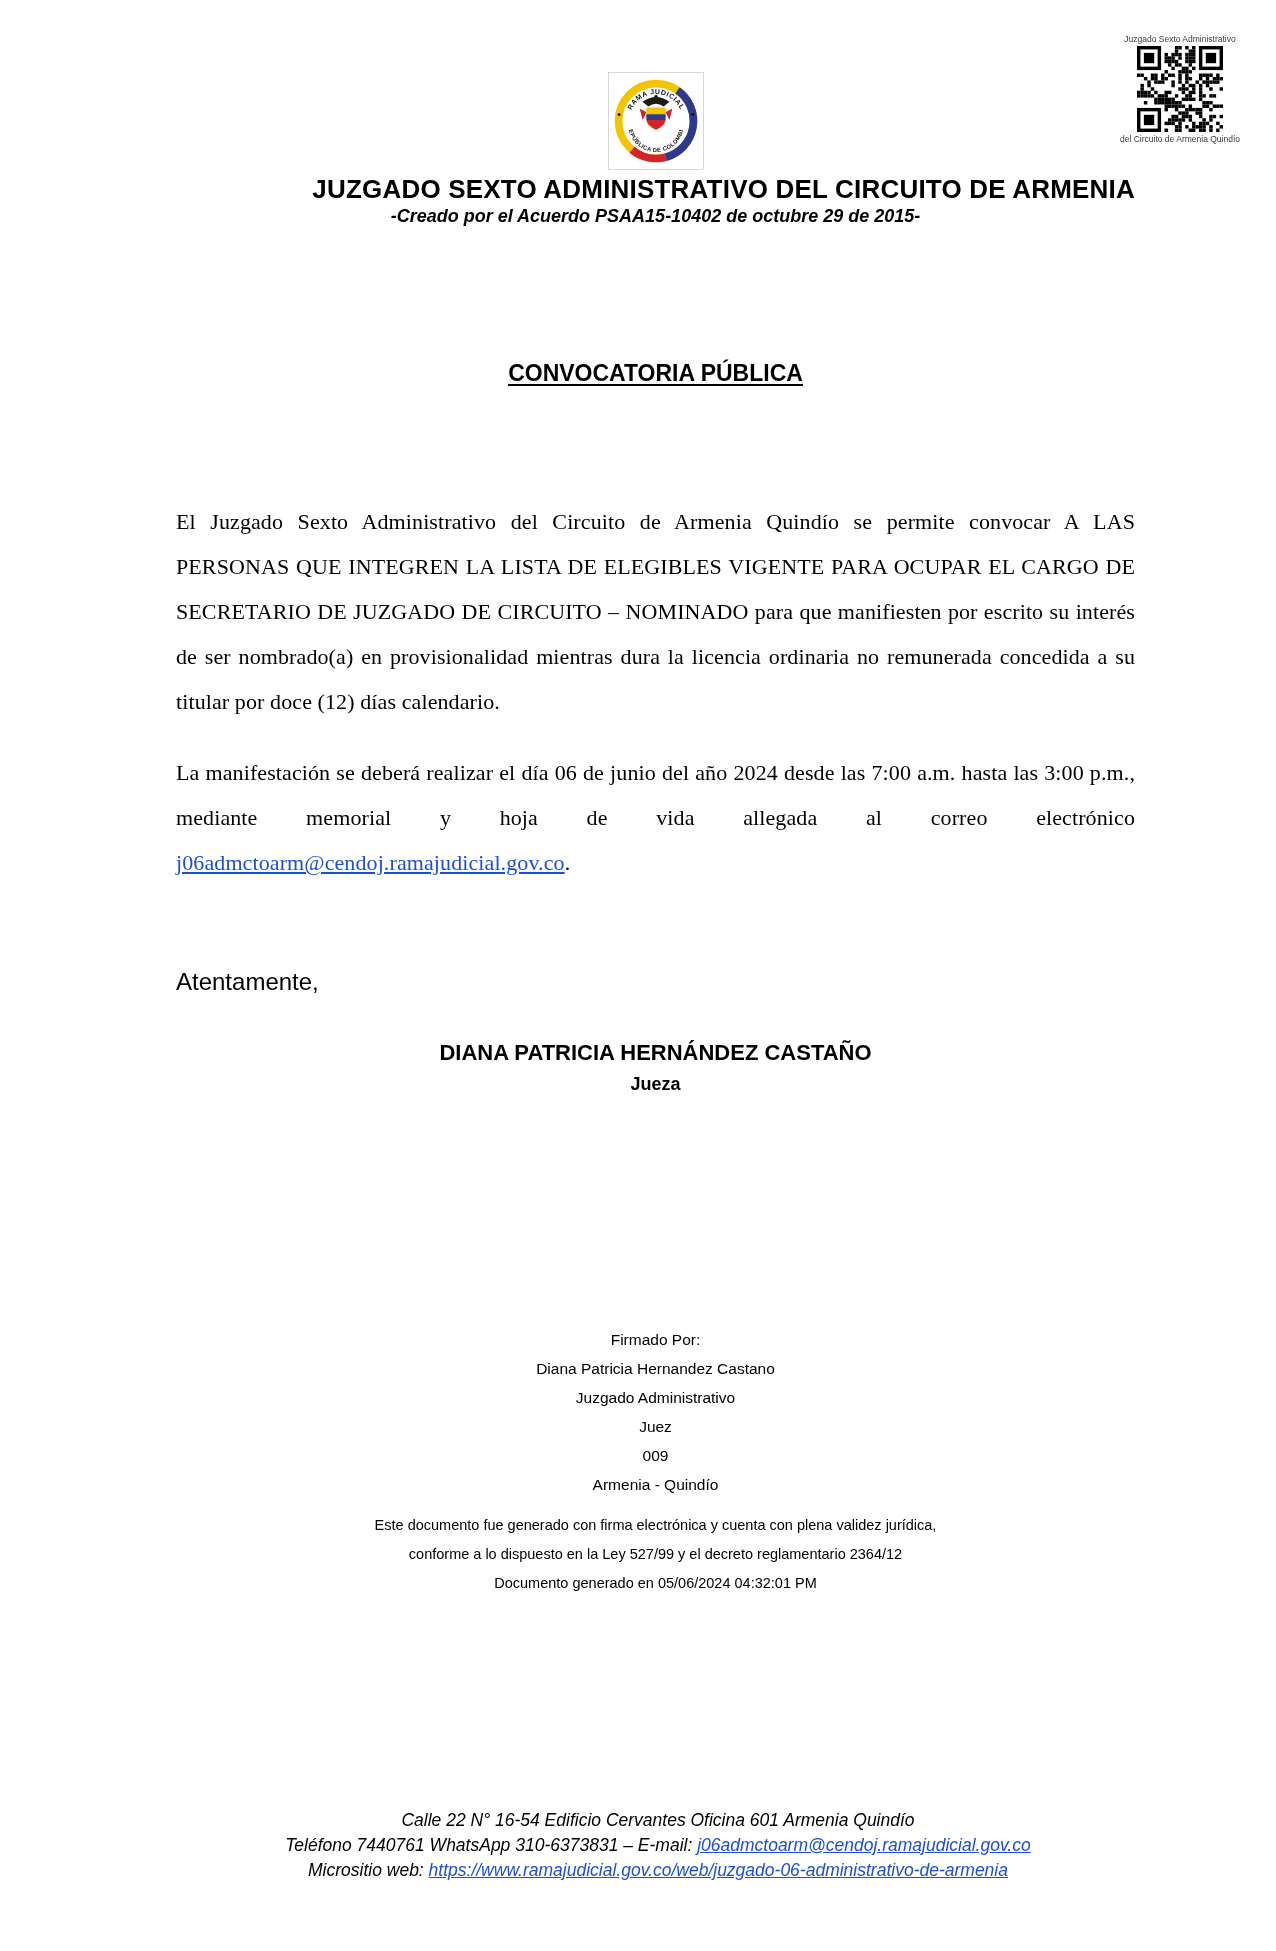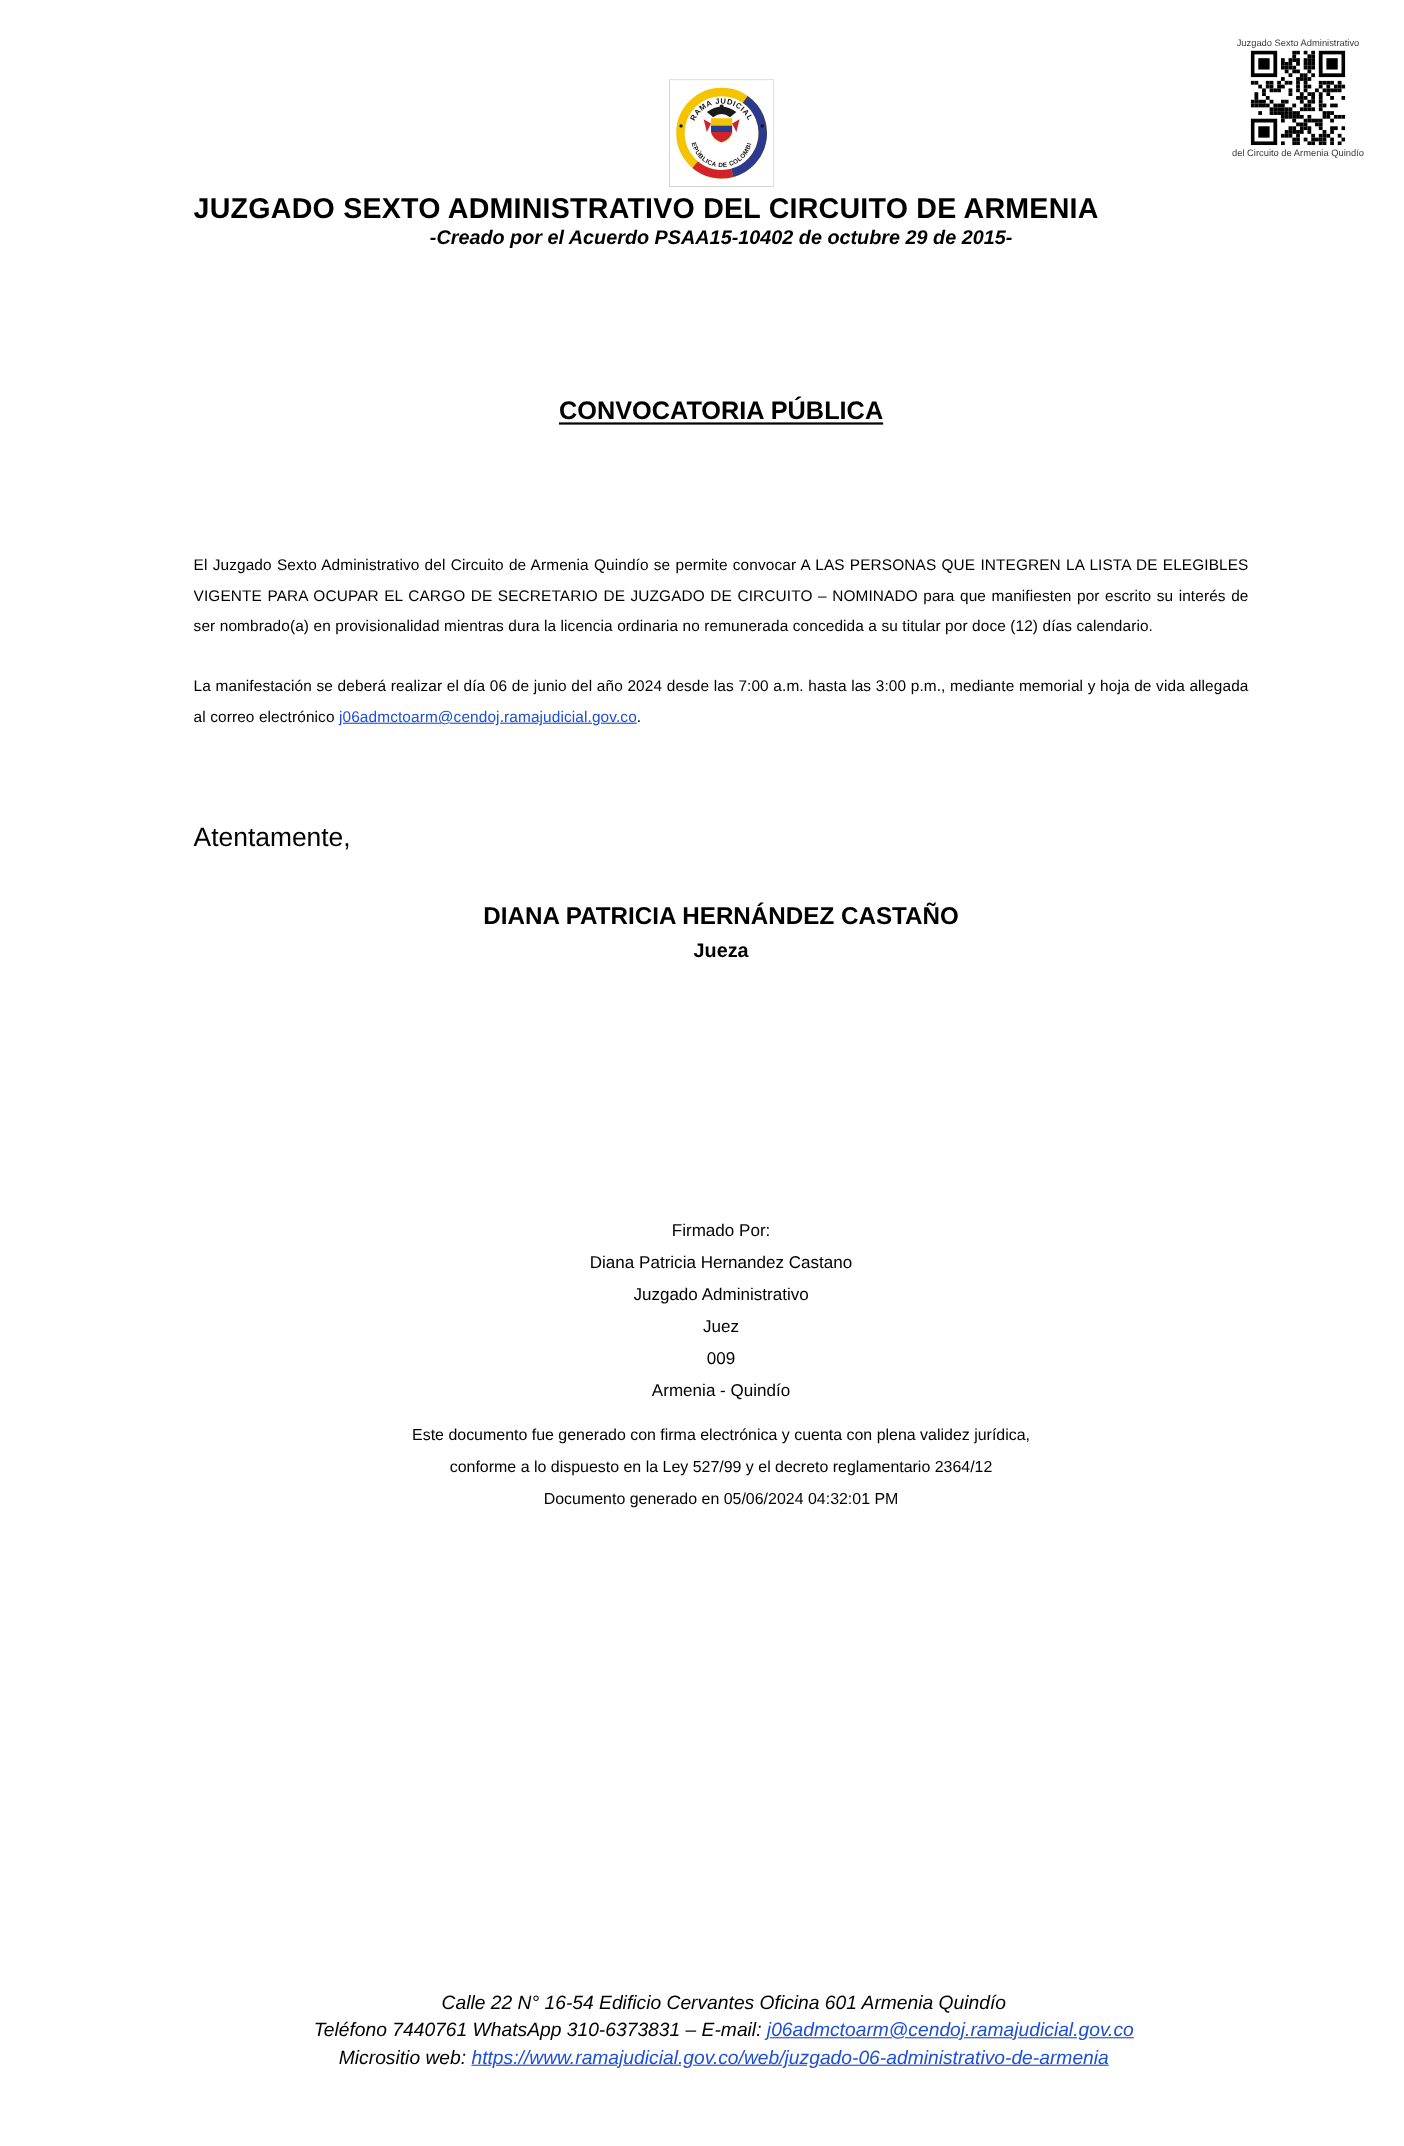--- a/index.html
+++ b/index.html
@@ -16,27 +16,27 @@
   .qr-block { position:absolute; left:1116px; top:34px; width:128px; text-align:center; }
   .qr-label { font-size:8.5px; color:#3a3a3a; line-height:10px; white-space:nowrap; }
   .qr-svg { display:block; margin:2px auto; width:86px; height:86px; }
 
   
   .content { position:absolute; left:176px; top:0; width:959px; }
 
   .logo-wrap { width:96px; height:98px; margin:72px auto 0 auto; }
   .logo-wrap svg { width:96px; height:98px; display:block; }
 
-  .doc-title { margin-top:4px; text-align:left; font-size:26px; font-weight:bold; line-height:30px; letter-spacing:0.2px; }
+  .doc-title { margin-top:4px; text-align:right; font-size:26px; font-weight:bold; line-height:30px; letter-spacing:0.2px; }
   .doc-subtitle { margin-top:1px; text-align:center; font-size:18px; font-weight:bold; font-style:italic; line-height:22px; }
 
   .heading { margin-top:132px; text-align:center; font-size:23px; font-weight:bold; line-height:28px; }
   .heading span { text-decoration:underline; text-decoration-thickness:2px; text-underline-offset:3px; }
 
-  .para { margin-top:112px; font-size:14px; line-height:28px; text-align:justify; letter-spacing:0.1px; }
+  .para { margin-top:112px; font-size:22px; line-height:45px; text-align:justify; letter-spacing:0.1px;font-family:Liberation Serif, serif; }
   .para.second { margin-top:26px; }
   a.doc-link, .doc-link { color:#1d4ed8; text-decoration:underline; cursor:pointer; }
 
   .closing { margin-top:85px; font-size:24px; line-height:24px; text-align:left; }
 
   .signer-name { margin-top:46px; text-align:center; font-size:22px; font-weight:bold; line-height:26px; }
   .signer-role { margin-top:5px; text-align:center; font-size:18px; font-weight:bold; line-height:26px; }
 
   .firmado { margin-top:228px; text-align:center; font-size:15.5px; }
   .firmado div { line-height:29px; }

